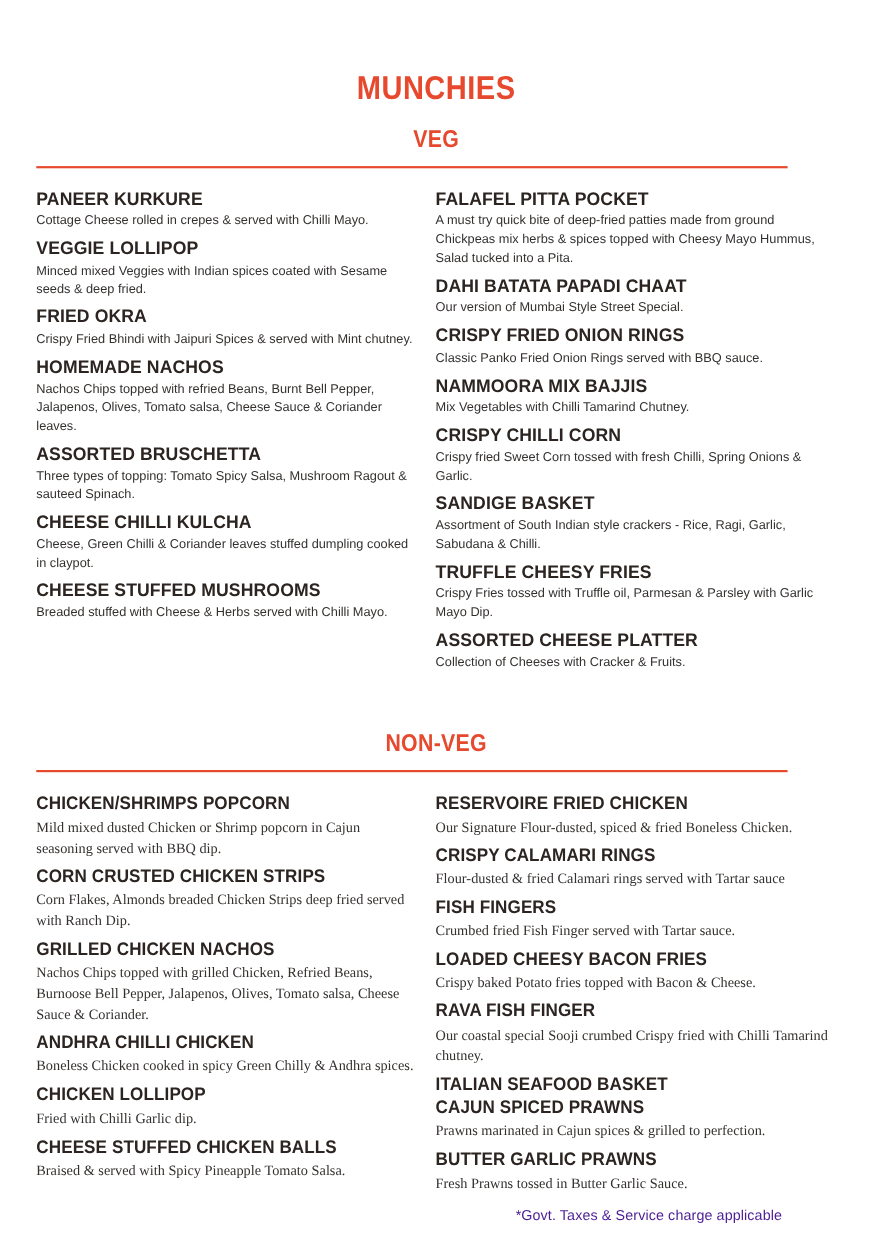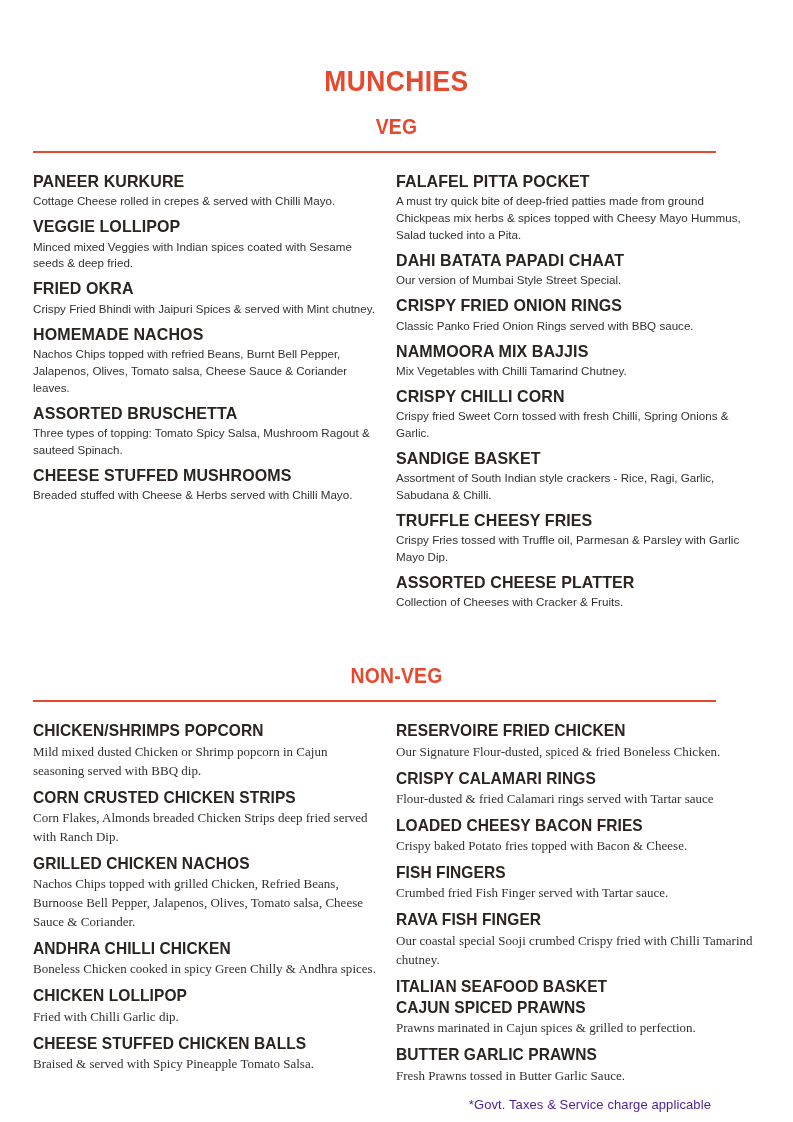--- a/index.html
+++ b/index.html
@@ -138,20 +138,24 @@
         </div>
         <div class="item">
           <div class="item-name">HOMEMADE NACHOS</div>
           <div class="item-desc">Nachos Chips topped with refried Beans, Burnt Bell Pepper, Jalapenos, Olives, Tomato salsa,  Cheese Sauce &amp; Coriander leaves.</div>
         </div>
         <div class="item">
           <div class="item-name">ASSORTED BRUSCHETTA</div>
           <div class="item-desc">Three types of topping: Tomato Spicy Salsa, Mushroom Ragout &amp; sauteed Spinach.</div>
         </div>
         <div class="item">
+          <div class="item-name">CHEESE CHILLI KULCHA</div>
+          <div class="item-desc">Cheese, Green Chilli &amp; Coriander leaves stuffed dumpling cooked in claypot.</div>
+        </div>
+        <div class="item">
           <div class="item-name">CHEESE STUFFED MUSHROOMS</div>
           <div class="item-desc">Breaded stuffed with Cheese &amp; Herbs served with Chilli Mayo.</div>
         </div>
 
       </div>
 
       <div class="col col-right">
 
         <div class="item">
           <div class="item-name">FALAFEL PITTA POCKET</div>
@@ -228,28 +232,28 @@
 
         <div class="item">
           <div class="item-name">RESERVOIRE FRIED CHICKEN</div>
           <div class="item-desc">Our Signature Flour-dusted, spiced &amp; fried Boneless Chicken.</div>
         </div>
         <div class="item">
           <div class="item-name">CRISPY CALAMARI RINGS</div>
           <div class="item-desc">Flour-dusted &amp; fried Calamari rings served with Tartar sauce</div>
         </div>
         <div class="item">
+          <div class="item-name">FISH FINGERS</div>
+          <div class="item-desc">Crumbed fried Fish Finger served with Tartar sauce.</div>
+        </div>
+        <div class="item">
           <div class="item-name">LOADED CHEESY BACON FRIES</div>
           <div class="item-desc">Crispy baked Potato fries topped with Bacon &amp; Cheese.</div>
         </div>
         <div class="item">
-          <div class="item-name">FISH FINGERS</div>
-          <div class="item-desc">Crumbed fried Fish Finger served with Tartar sauce.</div>
-        </div>
-        <div class="item">
           <div class="item-name">RAVA FISH FINGER</div>
           <div class="item-desc">Our coastal special Sooji crumbed Crispy fried with Chilli Tamarind chutney.</div>
         </div>
         <div class="item">
           <div class="item-name">ITALIAN SEAFOOD BASKET</div>
         </div>
         <div class="item">
           <div class="item-name">CAJUN SPICED PRAWNS</div>
           <div class="item-desc">Prawns marinated in Cajun spices &amp; grilled to perfection.</div>
         </div>

